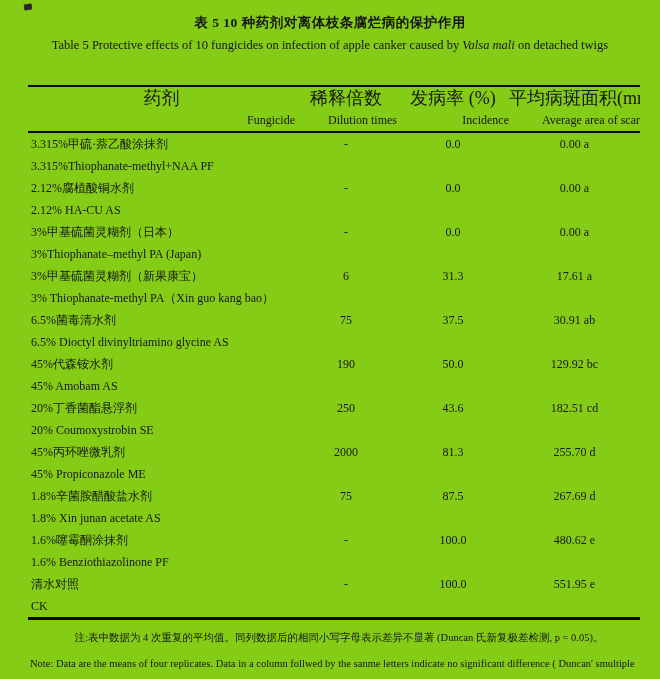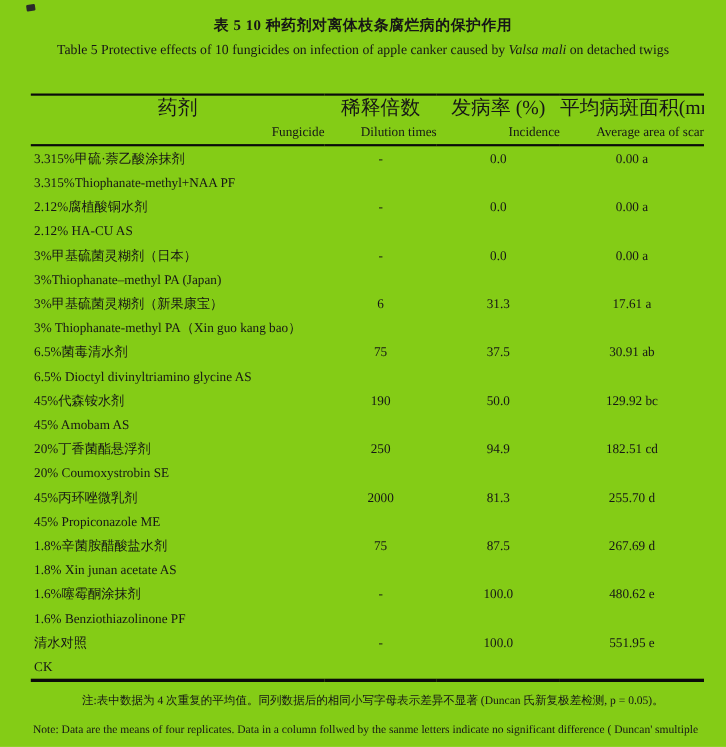--- a/index.html
+++ b/index.html
@@ -163,21 +163,21 @@
       <tr class="r-en">
         <td class="c1">45% Amobam AS</td>
         <td class="c2"></td>
         <td class="c3"></td>
         <td class="c4"></td>
       </tr>
 
       <tr class="r-cn">
         <td class="c1">20%丁香菌酯悬浮剂</td>
         <td class="c2">250</td>
-        <td class="c3">94.9</td>
+        <td class="c3">43.6</td>
         <td class="c4">182.51 cd</td>
       </tr>
       <tr class="r-en">
         <td class="c1">20% Coumoxystrobin SE</td>
         <td class="c2"></td>
         <td class="c3"></td>
         <td class="c4"></td>
       </tr>
 
       <tr class="r-cn">

